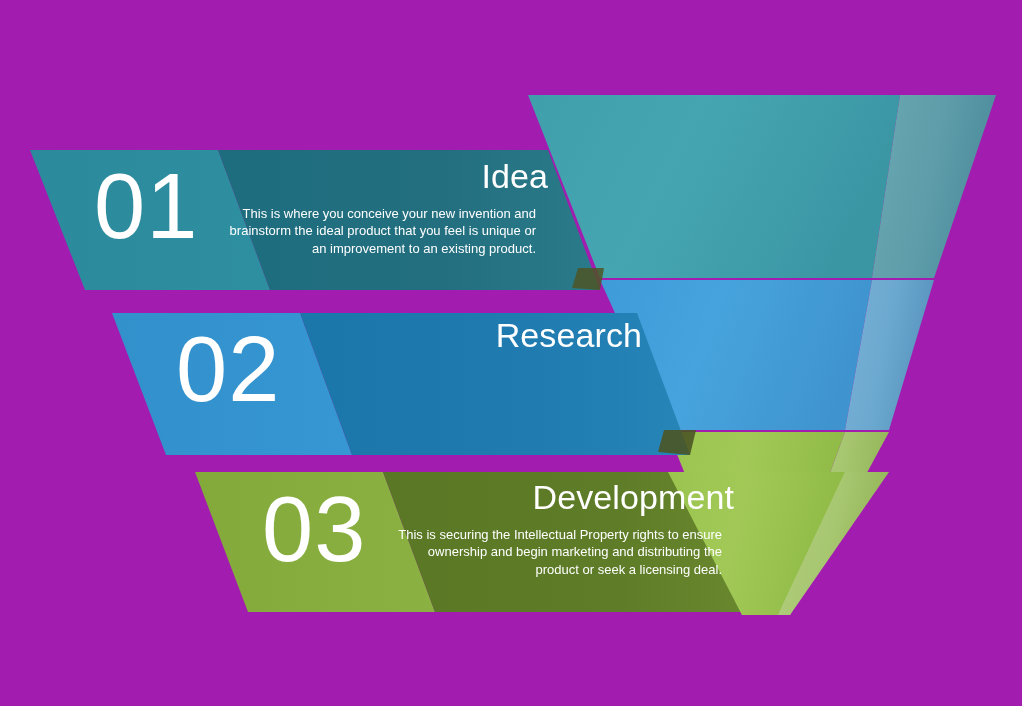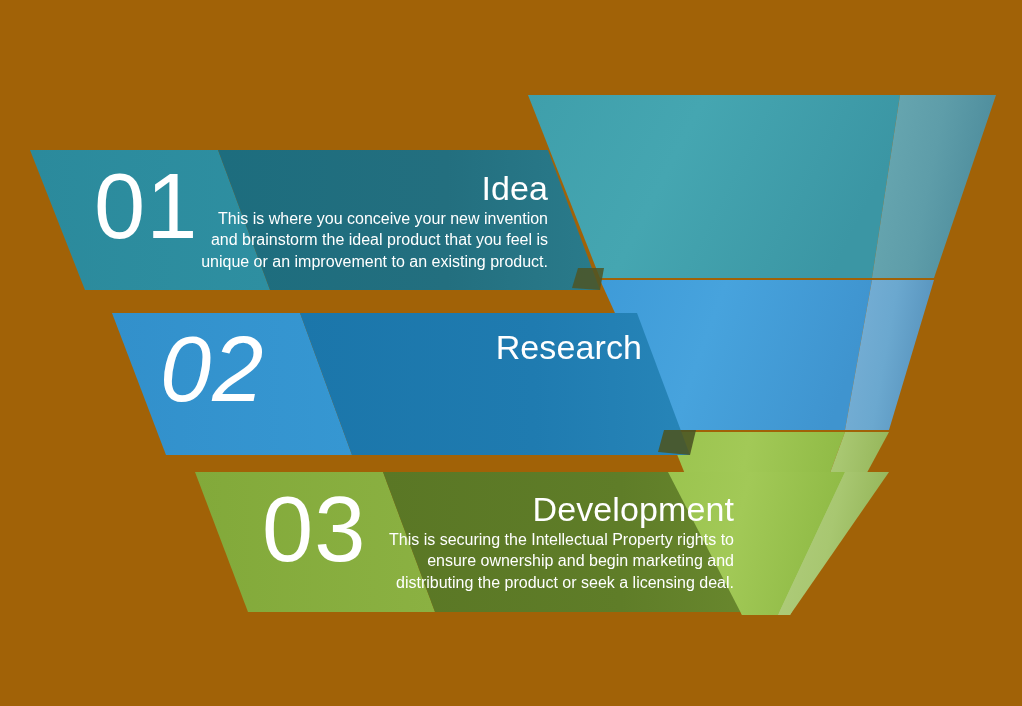--- a/index.html
+++ b/index.html
@@ -9,48 +9,48 @@
     background: #ffffff;
   }
   body {
     font-family: "Liberation Sans", sans-serif;
     -webkit-font-smoothing: antialiased;
   }
   #stage {
     position: relative;
     width: 1022px;
     height: 706px;
-    background: #a16207;
+    background: #a21caf;
     overflow: hidden;
   }
   #stage svg.layer {
     position: absolute;
     top: 0;
     left: 0;
     width: 1022px;
     height: 706px;
   }
   .step-text {
     position: absolute;
     color: #ffffff;
     text-align: right;
     pointer-events: none;
   }
   .step-title {
     font-size: 34px;
     font-weight: 400;
     line-height: 1.0;
     letter-spacing: 0.1px;
-    margin: 16px 0 3px 0;
+    margin: 4px 0 3px 0;
     color: #ffffff;
   }
   .step-desc {
-    font-size: 16px;
+    font-size: 13px;
     line-height: 1.33;
-    margin: 0;
+    margin: 12px;
     color: #ffffff;
   }
   .step-num {
     position: absolute;
     color: #ffffff;
     font-size: 92px;
     font-weight: 300;
     line-height: 1;
     letter-spacing: 1px;
     pointer-events: none;
@@ -167,21 +167,21 @@
       <polygon points="845,472 889,472 790,615 778,615" fill="url(#greenSide)"></polygon>
     </g>
   </svg>
 
   <div class="step-num" style="left:94px; top:160px;">01</div>
   <div class="step-text" style="left:200px; top:155px; width:348px;">
     <p class="step-title">Idea</p>
     <p class="step-desc">This is where you conceive your new invention and brainstorm the ideal product that you feel is unique or an improvement to an existing product.</p>
   </div>
 
-  <div class="step-num" style="left:160px; top:323px;font-style:italic;">02</div>
+  <div class="step-num" style="left:176px; top:323px;">02</div>
   <div class="step-text" style="left:276px; top:314px; width:366px;">
     <p class="step-title">Research</p>
   </div>
 
   <div class="step-num" style="left:262px; top:483px;">03</div>
   <div class="step-text" style="left:382px; top:476px; width:352px;">
     <p class="step-title">Development</p>
     <p class="step-desc">This is securing the Intellectual Property rights to ensure ownership and begin marketing and distributing the product or seek a licensing deal.</p>
   </div>
 

